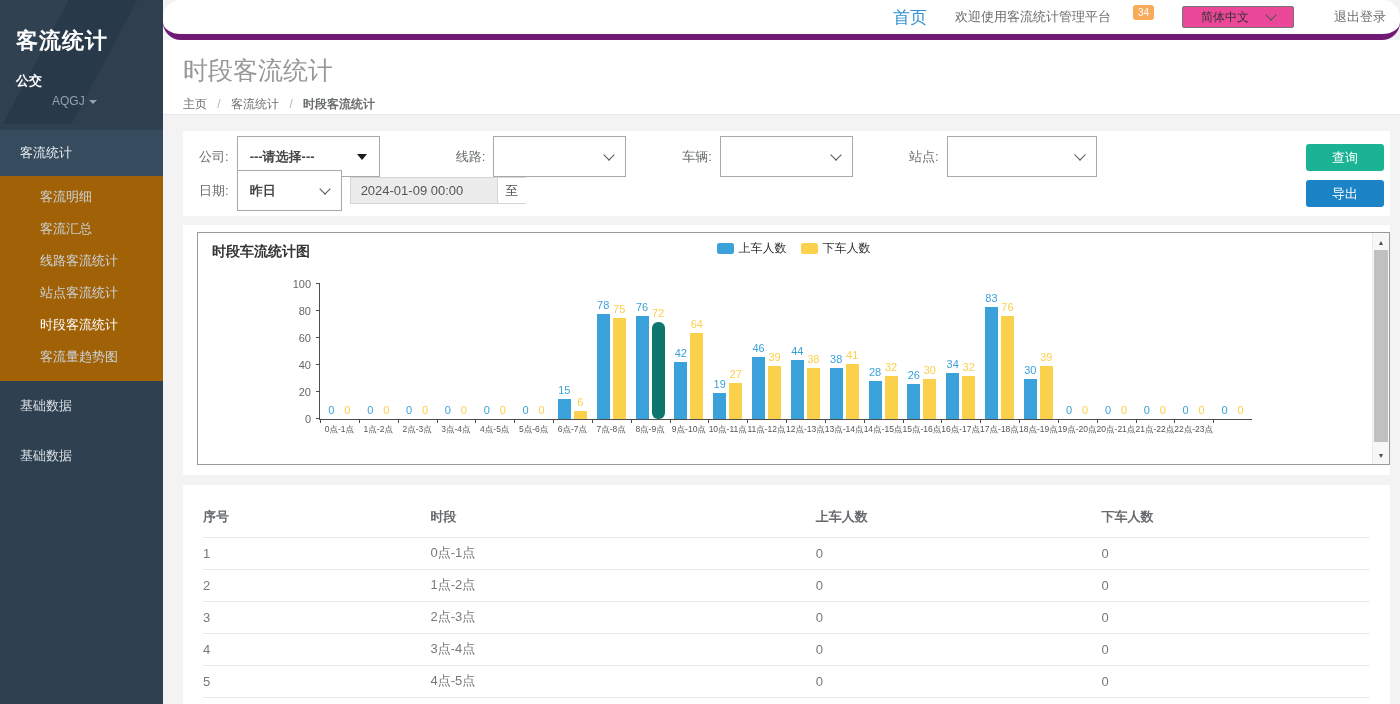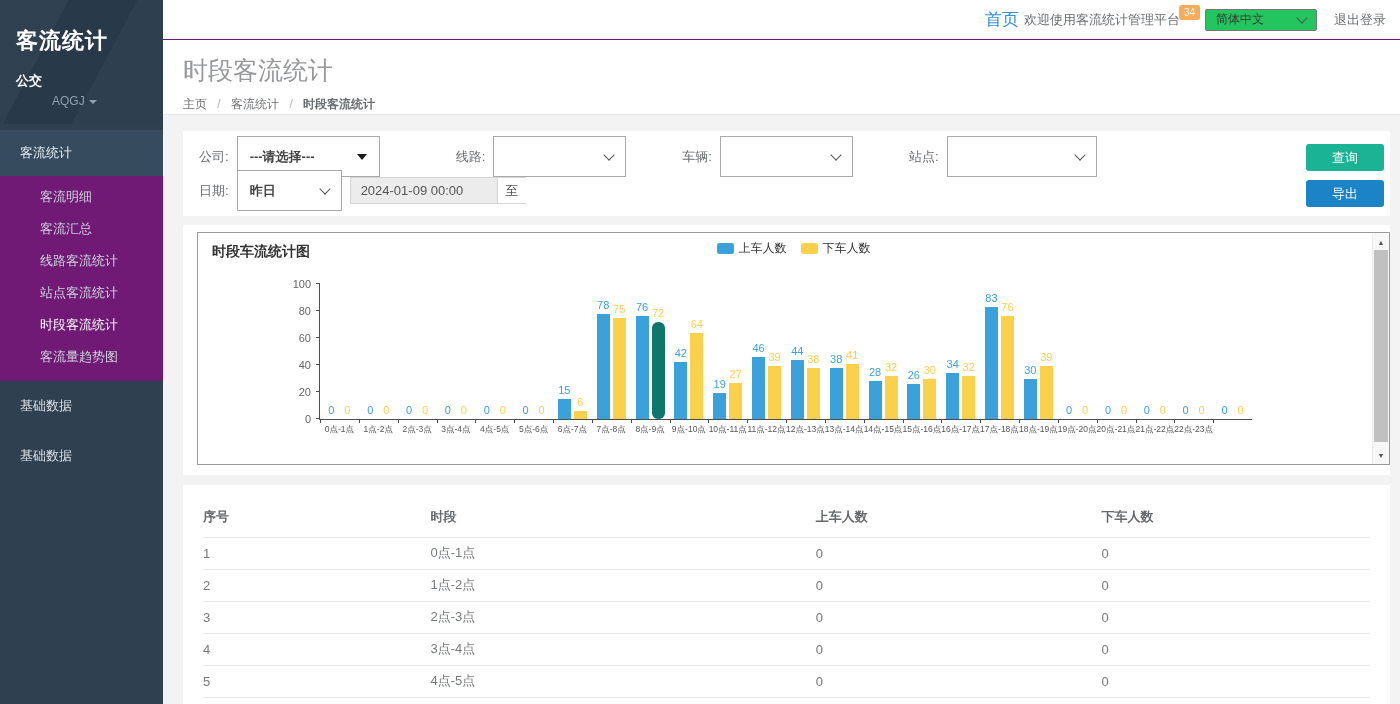--- a/index.html
+++ b/index.html
@@ -9,31 +9,31 @@
   
   .sidebar { position:absolute; left:0; top:0; width:163px; height:704px; background:#2f4050; }
   .logo-panel { padding:12px 16px 16px; background:#28394a;
     background-image:linear-gradient(118deg, rgba(255,255,255,.04) 0 30%, transparent 30% 60%, rgba(255,255,255,.03) 60%); }
   .app-title { color:#ffffff; font-size:22px; font-weight:bold; margin:14px 0 0; letter-spacing:1px; }
   .org { color:#ffffff; font-size:13px; font-weight:bold; margin-top:16px; }
   .user { color:#93a1b1; font-size:12px; margin-top:4px;margin-left:36px; }
   .caret-down { display:inline-block; width:0; height:0; border-left:4px solid transparent; border-right:4px solid transparent; border-top:4px solid #93a1b1; margin-left:4px; vertical-align:middle; }
   .nav { margin-top:6px; }
   .nav-parent { padding:14px 20px; background:#364b5d; color:#e8edf2; font-size:13px; cursor:pointer; }
-  .nav-sub { background:#701a75; padding:5px 0 8px; }
+  .nav-sub { background:#a16207; padding:5px 0 8px; }
   .sub-item { padding:7px 16px 7px 40px; font-size:13px; color:#ccd4dc; cursor:pointer; white-space:nowrap; }
   .sub-item.active { color:#ffffff; }
   .nav-item { padding:16px 20px 16px 20px; font-size:13px; color:#dbe1e8; cursor:pointer; }
 
   
-  .topbar { position:absolute; left:163px; top:0; width:1237px; height:40px; background:#fff; border-bottom:1px solid #701a75; display:flex; align-items:center; justify-content:flex-end; padding-right:14px; box-sizing:border-box; gap:5px; }
+  .topbar { position:absolute; left:163px; top:0; width:1237px; height:40px; background:#fff; border-bottom:6px solid #701a75; display:flex; align-items:center; justify-content:flex-end; padding-right:14px; box-sizing:border-box; gap:28px;border-radius:18px; }
   .home-link { color:#3092d3; font-size:17px; cursor:pointer; }
   .welcome { color:#6a6d6f; font-size:13px; }
   .badge { background:#f8ac59; color:#fff; font-size:10px; border-radius:3px; padding:2px 5px; align-self:flex-start; margin-top:5px; margin-left:-6px; }
-  .lang-select { width:112px; height:22px; border:1px solid #767676; border-radius:2px; background:#22c55e; display:flex; align-items:center; justify-content:space-between; padding:0 10px; font-size:12px; color:#333; box-sizing:border-box; cursor:pointer; }
+  .lang-select { width:112px; height:22px; border:1px solid #767676; border-radius:2px; background:#ec4899; display:flex; align-items:center; justify-content:space-between; padding:0 18px; font-size:12px; color:#333; box-sizing:border-box; cursor:pointer; }
   .logout { color:#6a6d6f; font-size:13px; margin-left:12px; cursor:pointer; }
 
   
   .page-heading { position:absolute; left:163px; top:40px; width:1237px; height:75px; background:#fff; border-bottom:1px solid #e7eaec; box-sizing:border-box; padding:10px 0 0 20px; }
   .page-title { font-size:25px; color:#96989a; font-weight:normal; margin:4px 0 9px; }
   .breadcrumb { font-size:12px; color:#6a6d6f; }
   .breadcrumb .sep { color:#b2b6b9; margin:0 7px; }
   .breadcrumb .crumb { cursor:pointer; }
   .breadcrumb .current { font-weight:bold; cursor:default; }
 

